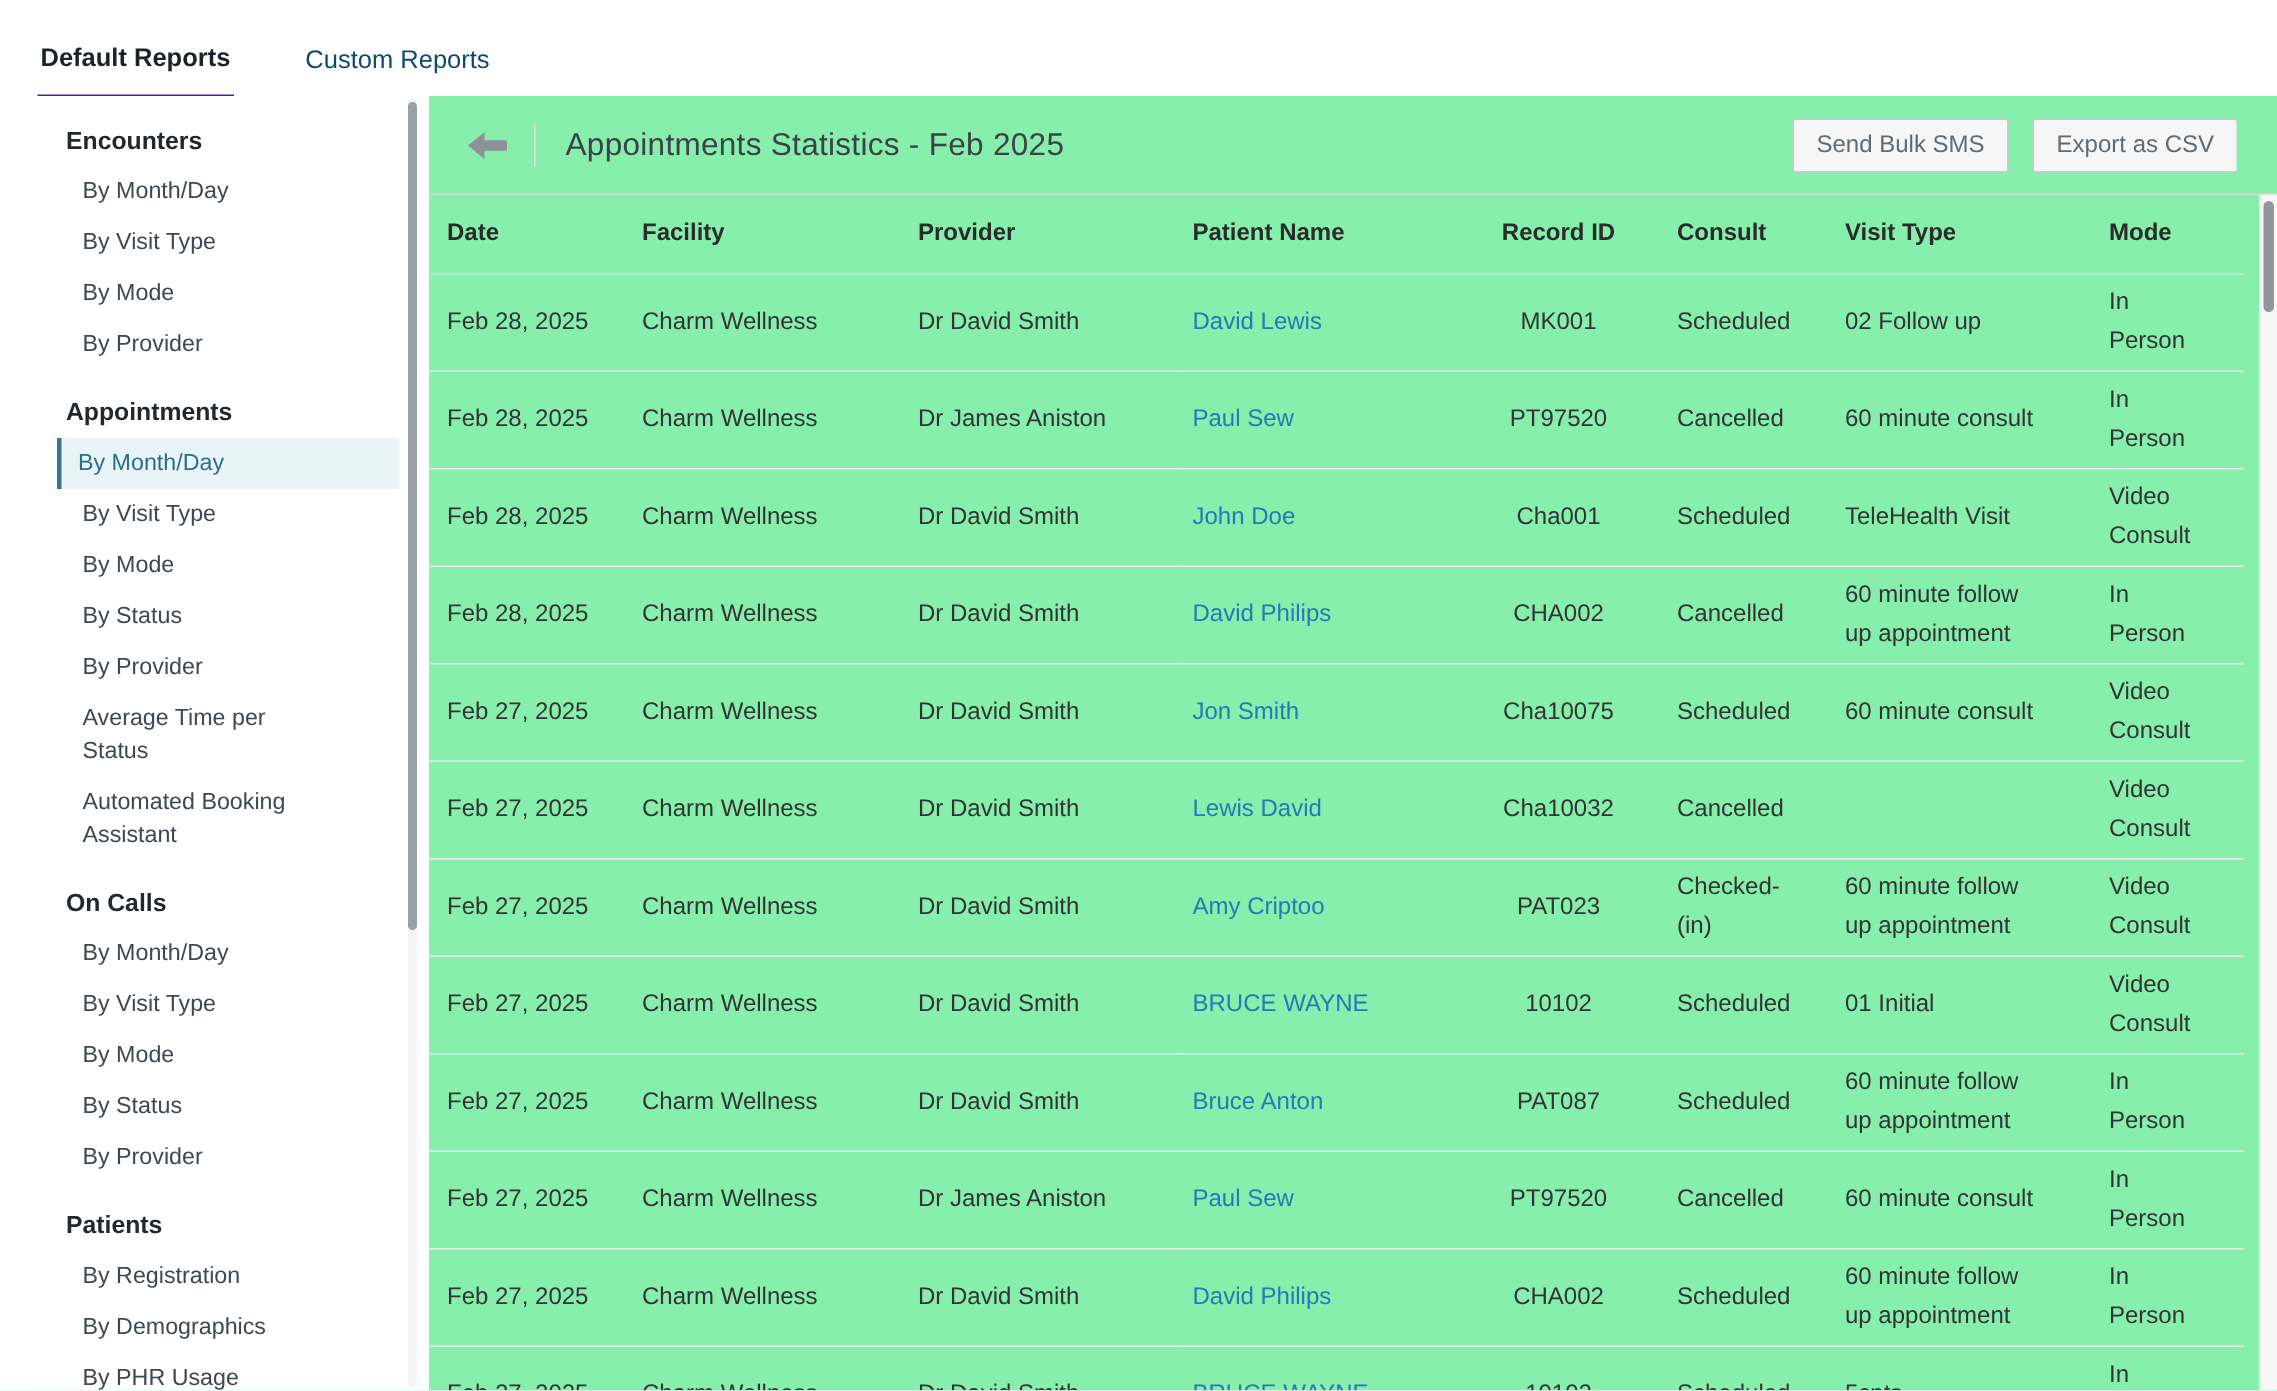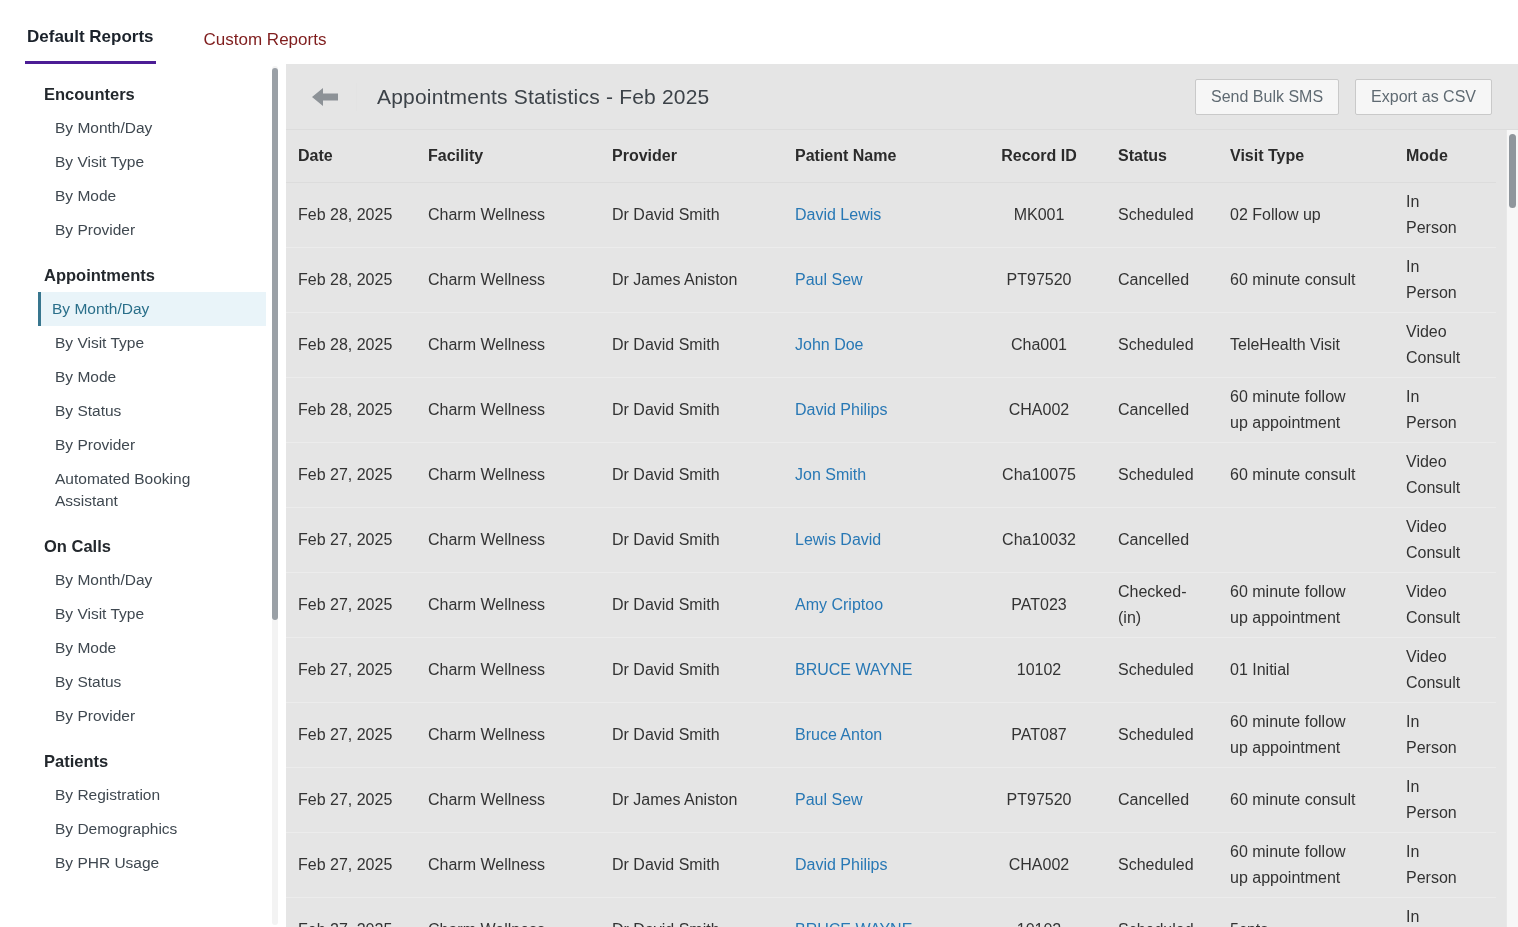--- a/index.html
+++ b/index.html
@@ -1,39 +1,39 @@
 <!DOCTYPE html>
 <html><head>
 <meta charset="utf-8">
 <style>
   * { margin: 0; padding: 0; box-sizing: border-box; }
   html, body { width: 1518px; height: 927px; overflow: hidden; background: #ffffff;
     font-family: "Liberation Sans", "DejaVu Sans", sans-serif; color: #333; }
 
   
   .tabbar { height: 64px; display: flex; align-items: flex-end; padding-left: 25px; gap: 46px; background: #fff; }
-  .tab { font-size: 17px; color: #7f1d1d; padding: 18px 2px 14px; cursor: pointer; }
-  .tab.active { font-weight: bold; color: #1b222b; border-bottom: 3px solid #4c1d95; }
+  .tab { font-size: 17px; color: #0c4a6e; padding: 18px 2px 14px; cursor: pointer; }
+  .tab.active { font-weight: bold; color: #1b222b; border-bottom: 1px solid #4c1d95; }
 
   
   .content { display: flex; height: 863px; padding-left: 24px; }
 
   
   .sidebar { width: 254px; flex: 0 0 254px; position: relative; background: #fff; overflow: hidden; padding-top: 12px; }
   .sb-title { font-size: 16.5px; font-weight: bold; color: #23282d; padding: 6px 10px 5px 20px; margin-top: 10px; line-height: 24px; }
   .sb-title:first-child { margin-top: 0; }
   .sb-item { font-size: 15.5px; color: #3f4850; line-height: 22px; padding: 6px 58px 6px 14px; margin: 0 12px 0 14px; cursor: pointer; border-left: 3px solid transparent; }
   .sb-item.selected { background: #e9f4f9; color: #2a6f8a; border-left: 3px solid #38768e; padding-left: 11px; }
   .sb-scrolltrack { position: absolute; top: 2px; bottom: 2px; right: 0; width: 6px; background: #f3f3f3; border-radius: 3px; }
   .sb-scrollthumb { position: absolute; top: 2px; left: 0; width: 6px; height: 552px; background: #9aa0a6; border-radius: 3px; }
 
   .panel-gap { width: 8px; flex: 0 0 8px; }
 
   
-  .main { flex: 1; position: relative; background: #e5e5e5; overflow: hidden; display: flex; flex-direction: column; }
+  .main { flex: 1; position: relative; background: #86efac; overflow: hidden; display: flex; flex-direction: column; }
   .main-header { height: 66px; flex: 0 0 66px; display: flex; align-items: center; padding: 0 26px 0 26px; border-bottom: 1px solid #dcdcdc; }
   .back-btn { width: 28px; height: 20px; display: flex; align-items: center; cursor: pointer; }
   .hdr-divider { width: 1px; height: 28px; background: #e3e3e3; margin: 0 20px 0 16px; }
   .main-title { font-size: 21px; color: #3c4248; letter-spacing: 0.2px; }
   .hdr-buttons { margin-left: auto; display: flex; gap: 16px; }
   .hdr-btn { font-size: 16px; color: #5f6a72; background: #f6f6f6; border: 1px solid #c9c9c9; border-radius: 2px; padding: 8px 15px; cursor: pointer; font-family: inherit; }
 
   
   .table-wrap { flex: 1; overflow: hidden; padding-right: 12px; }
   table { border-collapse: collapse; table-layout: fixed; width: 1210px; }
@@ -70,20 +70,21 @@
         <div class="sb-item">By Month/Day</div>
         <div class="sb-item">By Visit Type</div>
         <div class="sb-item">By Mode</div>
         <div class="sb-item">By Provider</div>
         <div class="sb-title">Appointments</div>
         <div class="sb-item selected">By Month/Day</div>
         <div class="sb-item">By Visit Type</div>
         <div class="sb-item">By Mode</div>
         <div class="sb-item">By Status</div>
         <div class="sb-item">By Provider</div>
+        <div class="sb-item">Average Time per Status</div>
         <div class="sb-item">Automated Booking Assistant</div>
         <div class="sb-title">On Calls</div>
         <div class="sb-item">By Month/Day</div>
         <div class="sb-item">By Visit Type</div>
         <div class="sb-item">By Mode</div>
         <div class="sb-item">By Status</div>
         <div class="sb-item">By Provider</div>
         <div class="sb-title">Patients</div>
         <div class="sb-item">By Registration</div>
         <div class="sb-item">By Demographics</div>
@@ -114,21 +115,21 @@
 
     <div class="table-wrap">
       <table>
         <thead>
           <tr id="thead-row">
               <th class="col-date">Date</th>
               <th class="col-facility">Facility</th>
               <th class="col-provider">Provider</th>
               <th class="col-patient">Patient Name</th>
               <th class="col-record_id">Record ID</th>
-              <th class="col-status">Status</th>
+              <th class="col-status">Consult</th>
               <th class="col-visit_type">Visit Type</th>
               <th class="col-mode">Mode</th>
             </tr>
         </thead>
         <tbody id="tbody">
             <tr>
               <td class="col-date">Feb 28, 2025</td>
               <td class="col-facility">Charm Wellness</td>
               <td class="col-provider">Dr David Smith</td>
               <td class="col-patient"><a class="patient-link">David Lewis</a></td>

